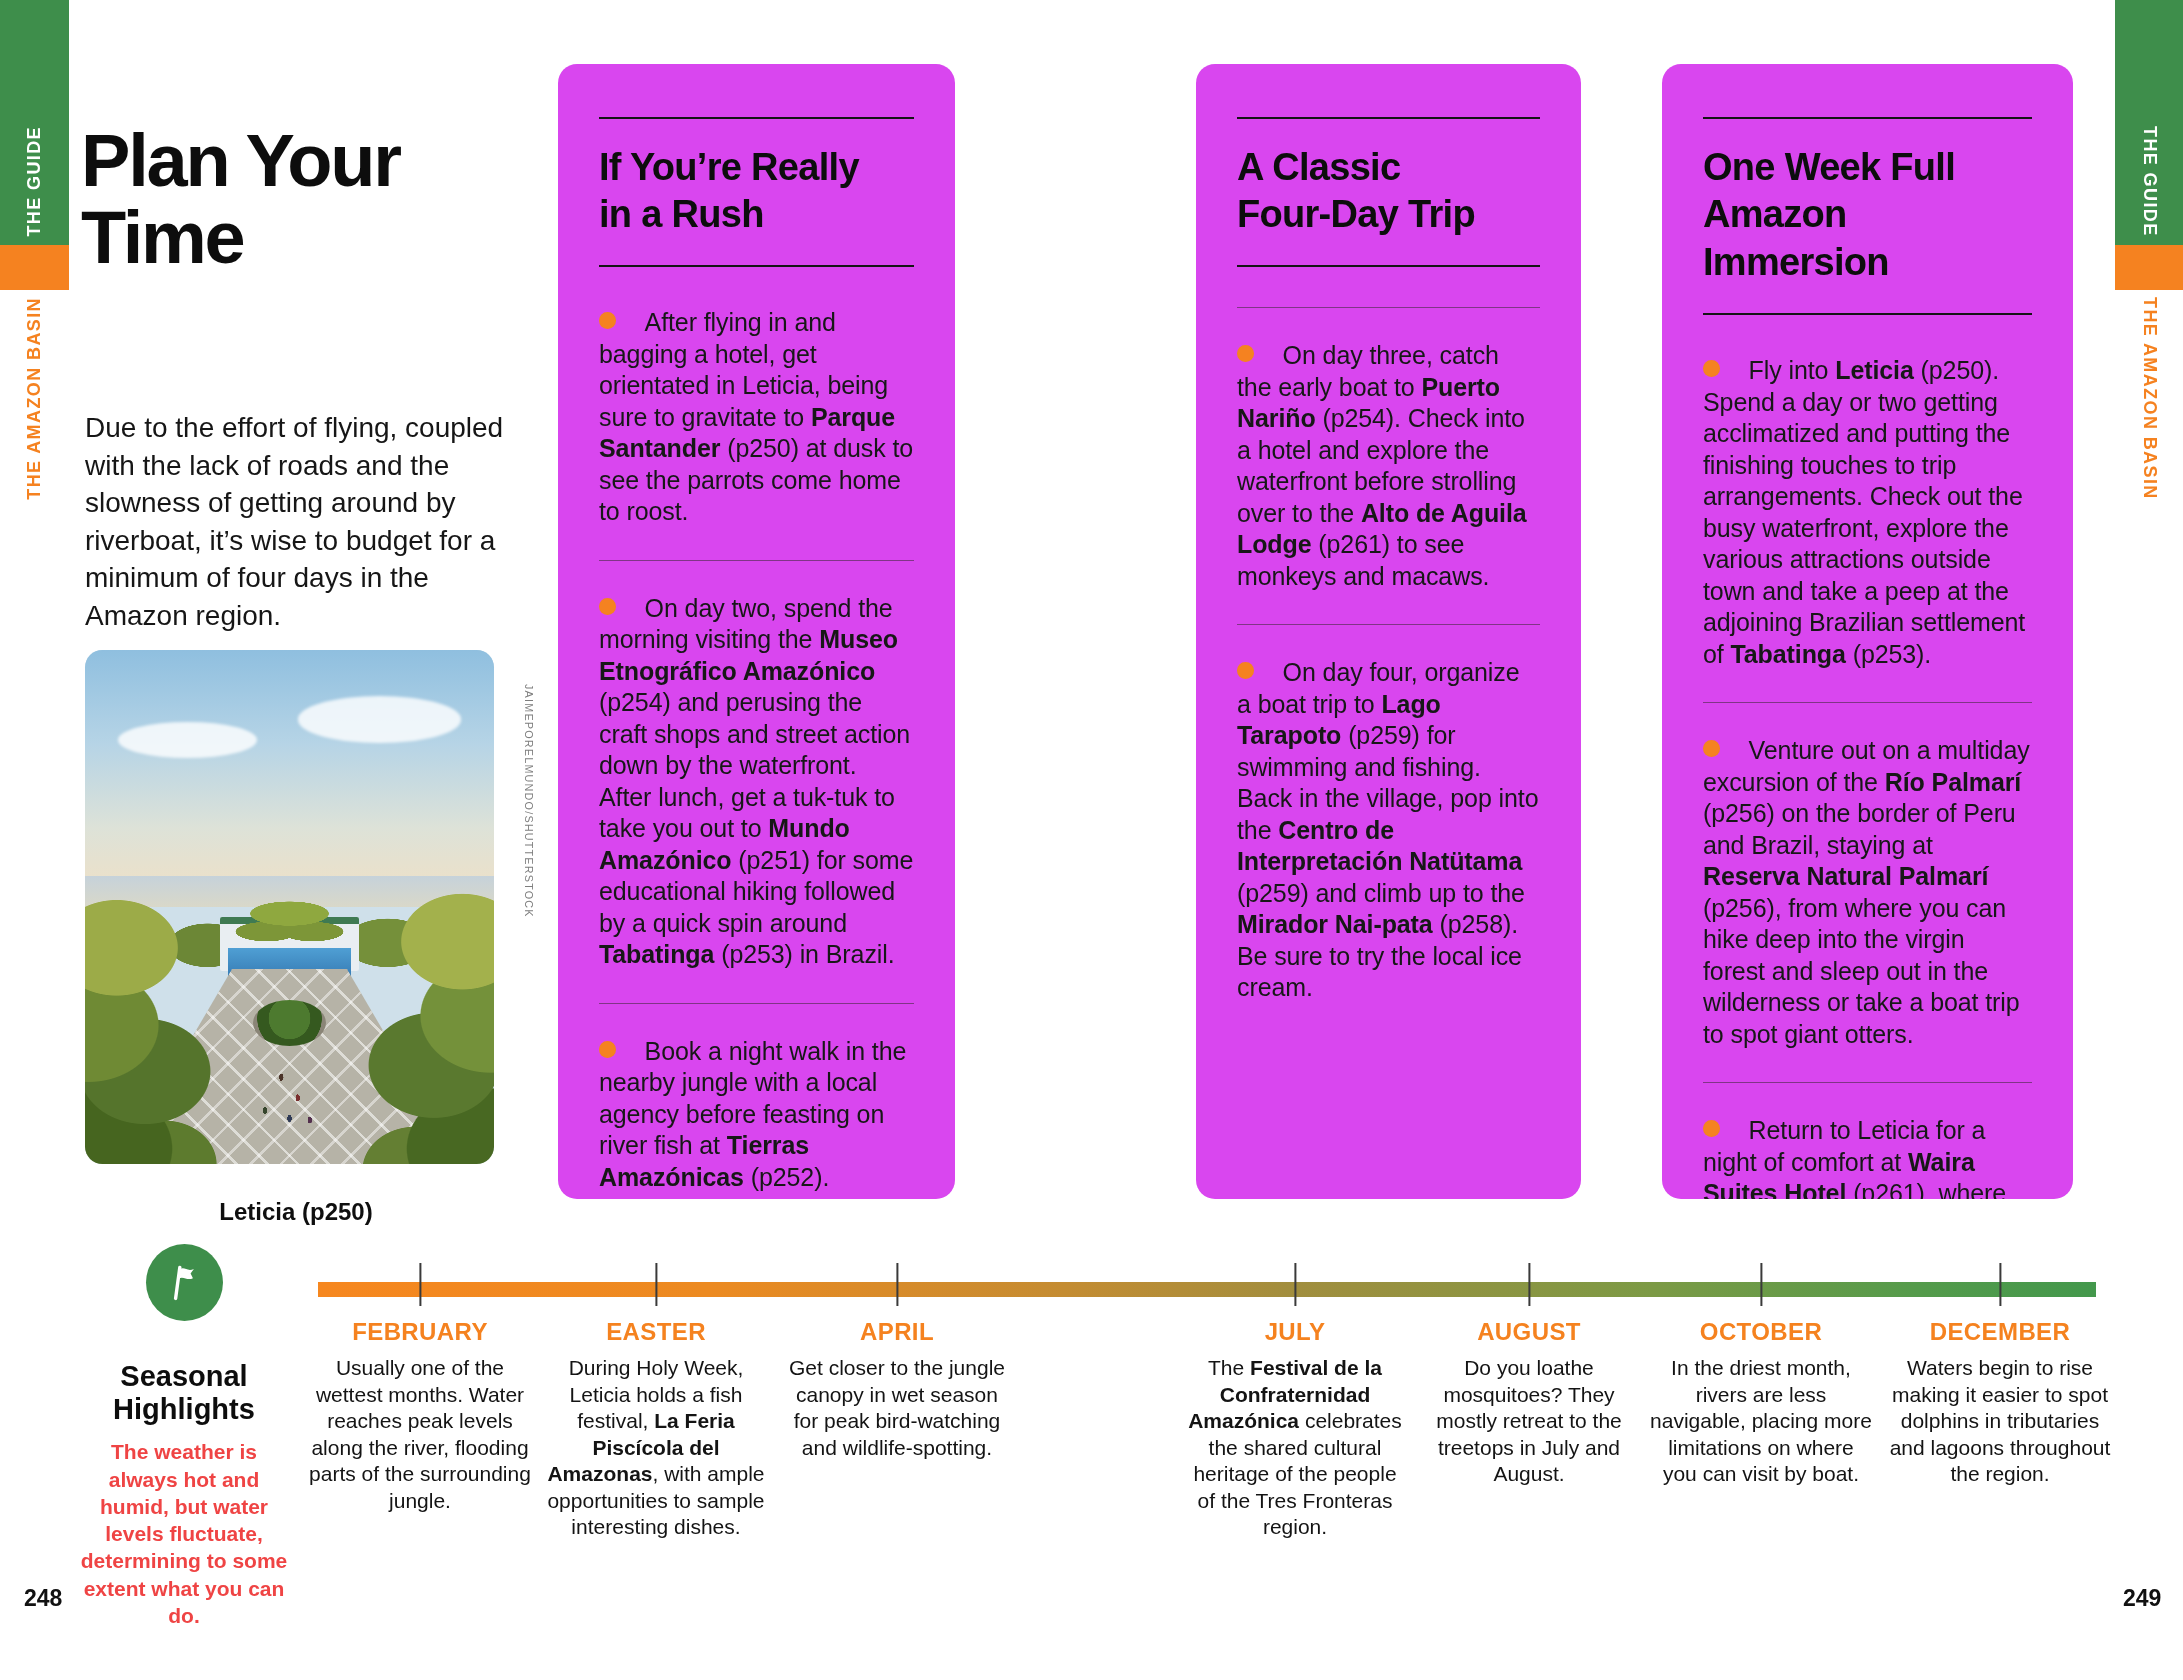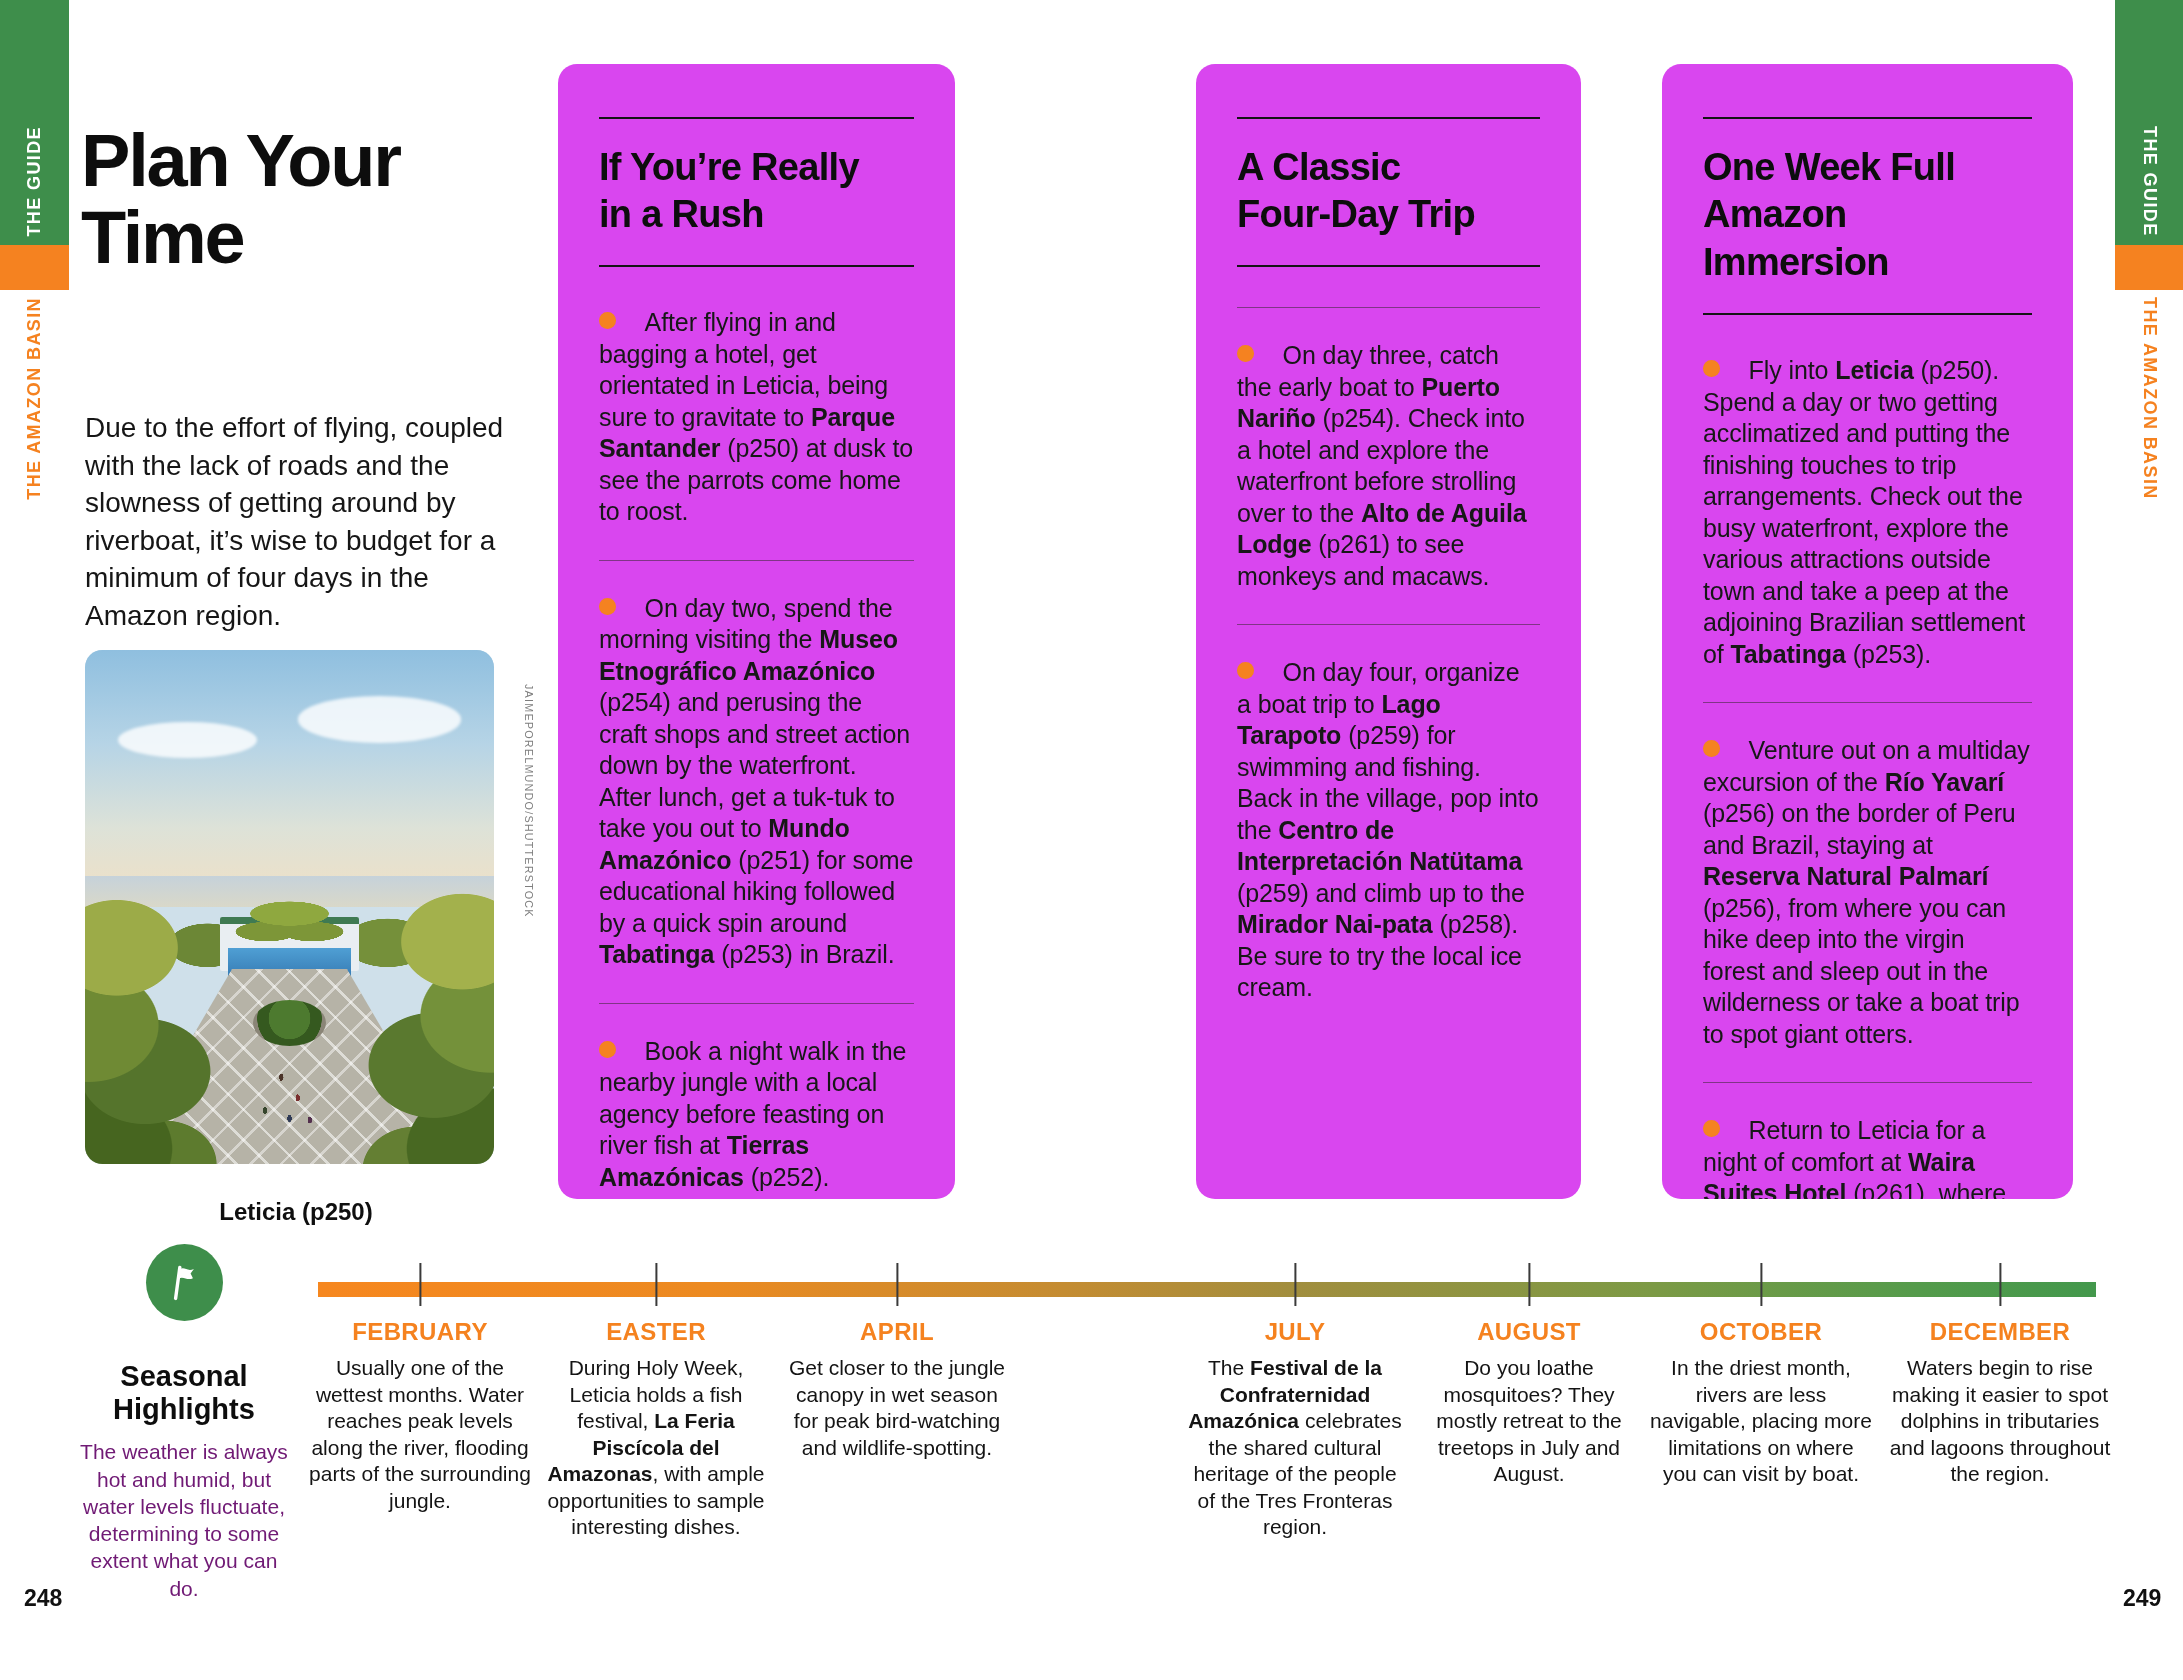--- a/index.html
+++ b/index.html
@@ -125,21 +125,21 @@
   }
   .bullet-divider{border:0;border-top:1.1px solid rgba(40,35,30,.5);margin:32px 0;}
 
   
   .seasonal{position:absolute;left:74px;top:1244px;width:220px;text-align:center;}
   .flag-circle{
     width:77px;height:77px;border-radius:50%;background:#3e8e4b;
     margin:0 auto;display:flex;align-items:center;justify-content:center;
   }
   .seasonal h2{margin:39px 0 0;font-size:29px;line-height:1.15;font-weight:bold;color:#0d0d0d;}
-  .seasonal p{margin:11.6px 0 0;font-size:21px;line-height:1.3;color:#701a75;}
+  .seasonal p{margin:11.6px 0 0;font-size:21px;line-height:1.3;color:#ef4444;font-weight:bold;}
 
   
   .timeline-bar{
     position:absolute;left:318px;top:1282px;width:1778px;height:15px;
     background:linear-gradient(90deg,#f6871f 0%,#ec8a21 22%,#c48c32 42%,#a18e3e 55%,#7c9a45 75%,#549b4b 90%,#43984c 100%);
   }
   .month{position:absolute;top:1263px;width:225px;text-align:center;transform:translateX(-50%);}
   .month .tick{position:absolute;left:50%;top:0;width:2.2px;height:43px;background:#3a3a3a;transform:translateX(-50%);}
   .month h3{margin:55px 0 0;font-size:24px;letter-spacing:0.4px;color:#f5821f;font-weight:bold;}
   .month p{margin:9.4px 0 0;font-size:21px;line-height:1.26;color:#141414;}
@@ -224,21 +224,21 @@
           <p class="bullet"><span class="dot"></span>On day four, organize a boat trip to <b>Lago Tarapoto</b> (p259) for swimming and fishing. Back in the village, pop into the <b>Centro de Interpretación Natütama</b> (p259) and climb up to the <b>Mirador Nai-pata</b> (p258). Be sure to try the local ice cream.</p>
         </div>
       </section>
       <section class="card">
         <hr class="card-rule">
         <h2 class="card-title">One Week Full<br>Amazon Immersion</h2>
         <hr class="card-rule">
         <div class="bullets">
           <p class="bullet"><span class="dot"></span>Fly into <b>Leticia</b> (p250). Spend a day or two getting acclimatized and putting the finishing touches to trip arrangements. Check out the busy waterfront, explore the various attractions outside town and take a peep at the adjoining Brazilian settlement of <b>Tabatinga</b> (p253).</p>
           <hr class="bullet-divider">
-          <p class="bullet"><span class="dot"></span>Venture out on a multiday excursion of the <b>Río Yavarí</b> (p256) on the border of Peru and Brazil, staying at <b>Reserva Natural Palmarí</b> (p256), from where you can hike deep into the virgin forest and sleep out in the wilderness or take a boat trip to spot giant otters.</p>
+          <p class="bullet"><span class="dot"></span>Venture out on a multiday excursion of the <b>Río Palmarí</b> (p256) on the border of Peru and Brazil, staying at <b>Reserva Natural Palmarí</b> (p256), from where you can hike deep into the virgin forest and sleep out in the wilderness or take a boat trip to spot giant otters.</p>
           <hr class="bullet-divider">
           <p class="bullet"><span class="dot"></span>Return to Leticia for a night of comfort at <b>Waira Suites Hotel</b> (p261), where you can dine in its excellent restaurant.</p>
         </div>
       </section>
     </div>
 
   <div class="seasonal">
     <div class="flag-circle">
       <svg width="45" height="45" viewBox="0 0 48 48" aria-hidden="true">
         <path d="M19 8 L14.5 41" stroke="#ffffff" stroke-width="3.6" stroke-linecap="round" fill="none"></path>

